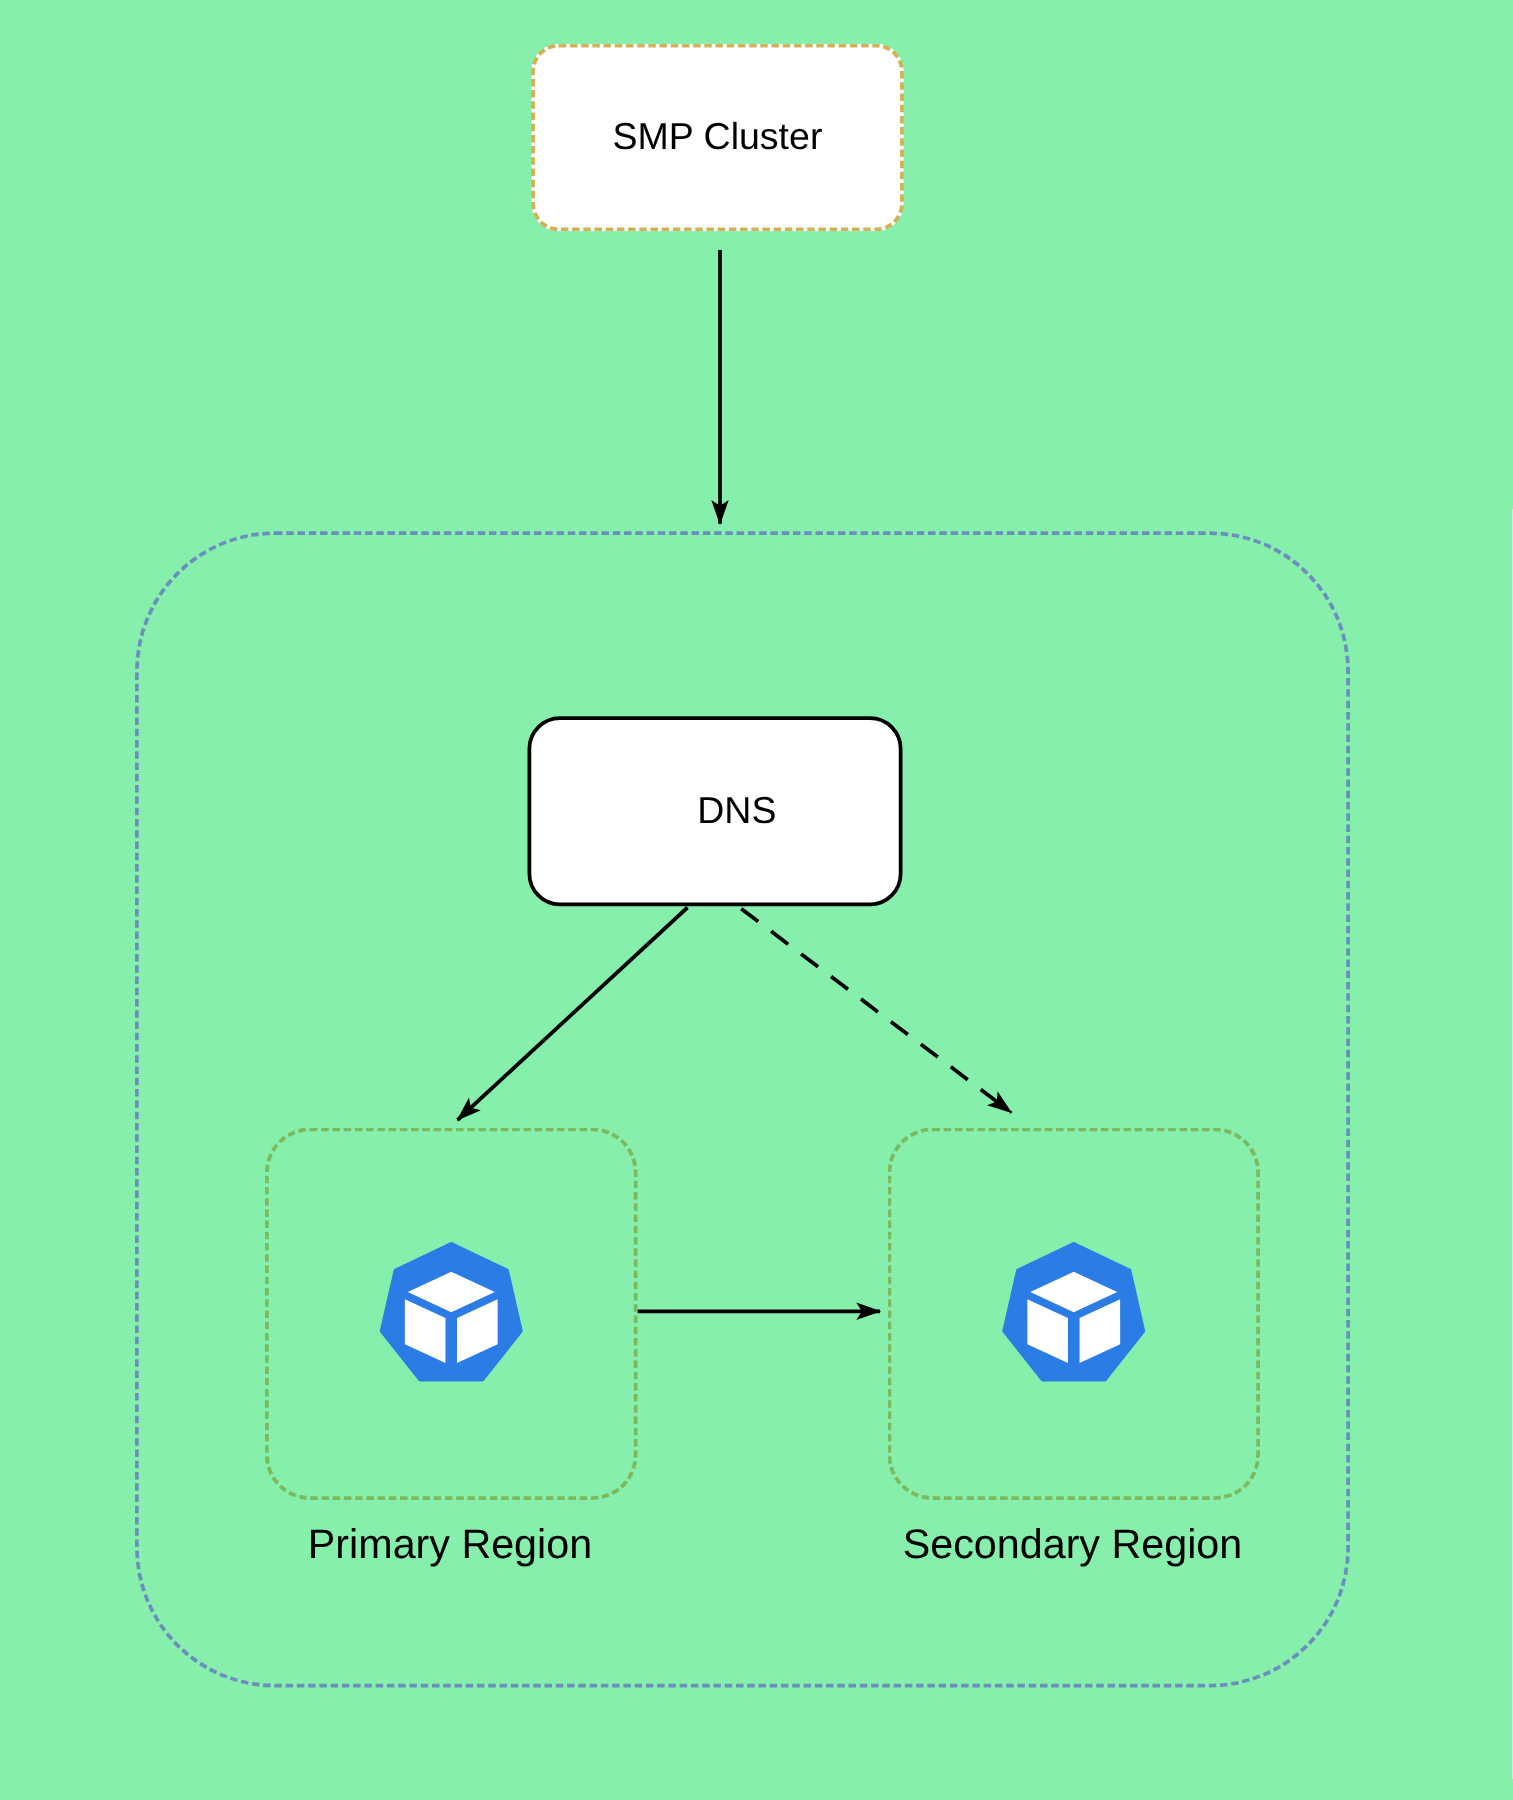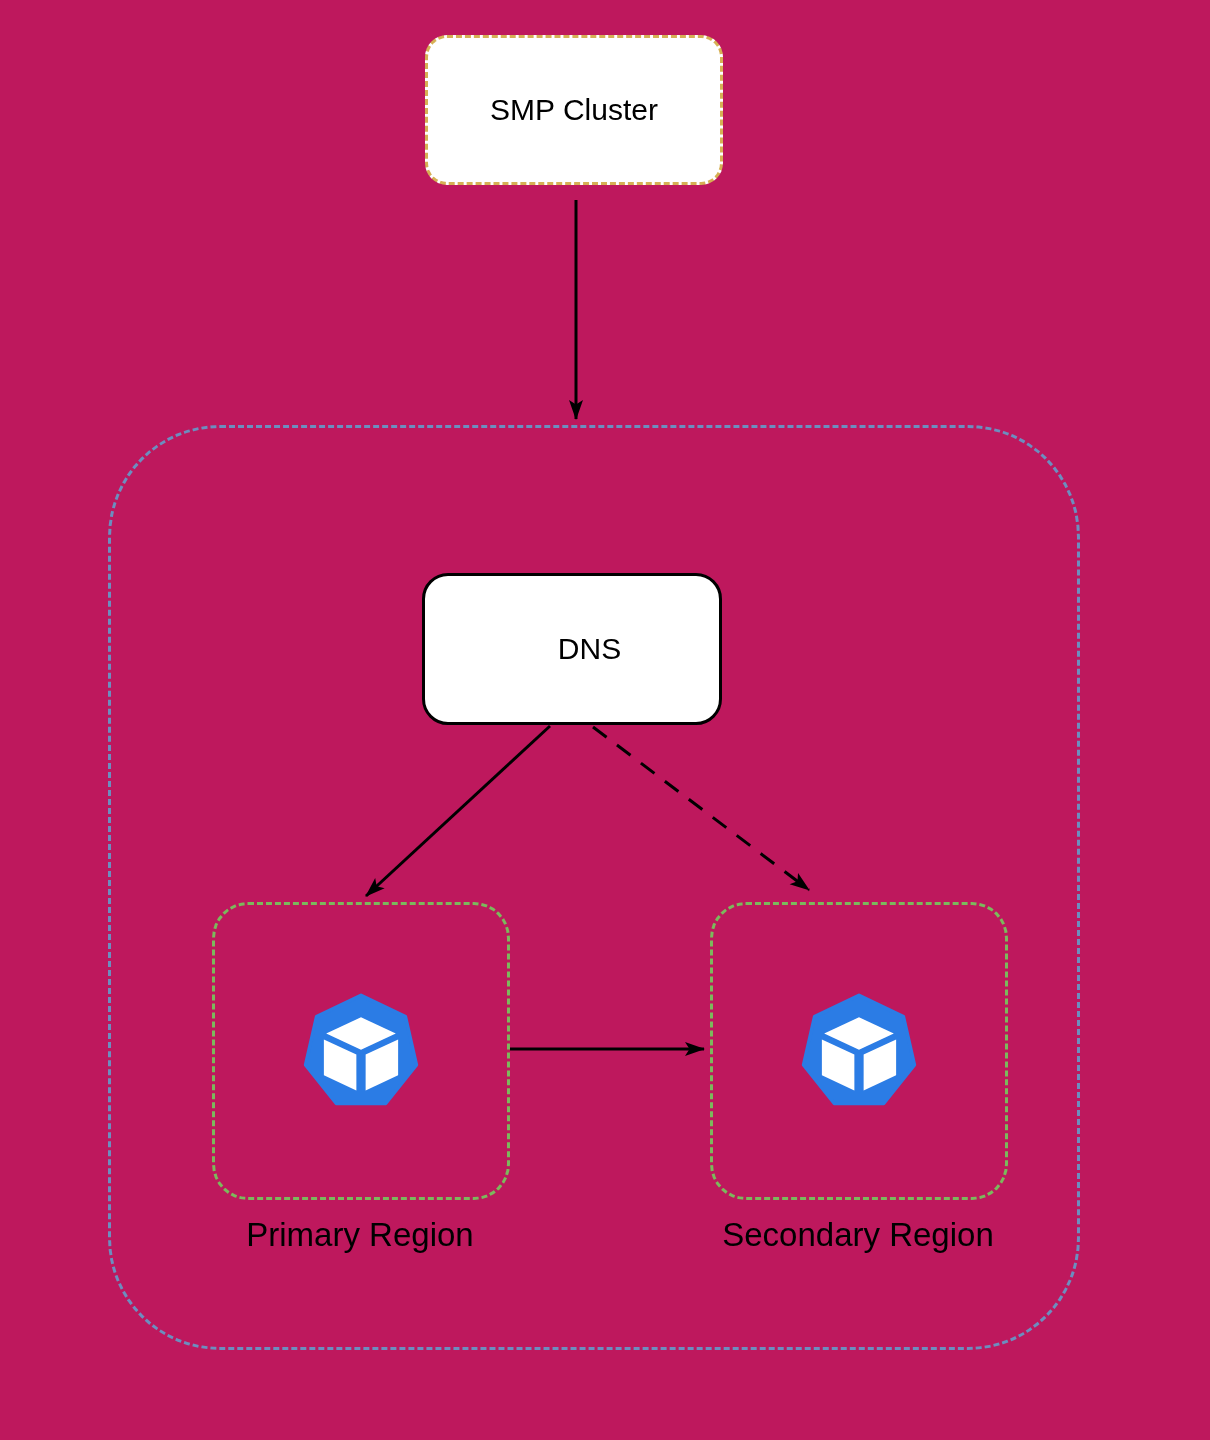--- a/index.html
+++ b/index.html
@@ -5,21 +5,21 @@
   html, body {
     margin: 0;
     padding: 0;
     background: #ffffff;
     font-family: "Liberation Sans", sans-serif;
   }
   .canvas {
     position: relative;
     width: 1210px;
     height: 1440px;
-    background: #be185d;
+    background: #86efac;
     overflow: hidden;
   }
   .node {
     position: absolute;
     display: flex;
     align-items: center;
     justify-content: center;
     box-sizing: border-box;
     background: #ffffff;
     color: #000000;

